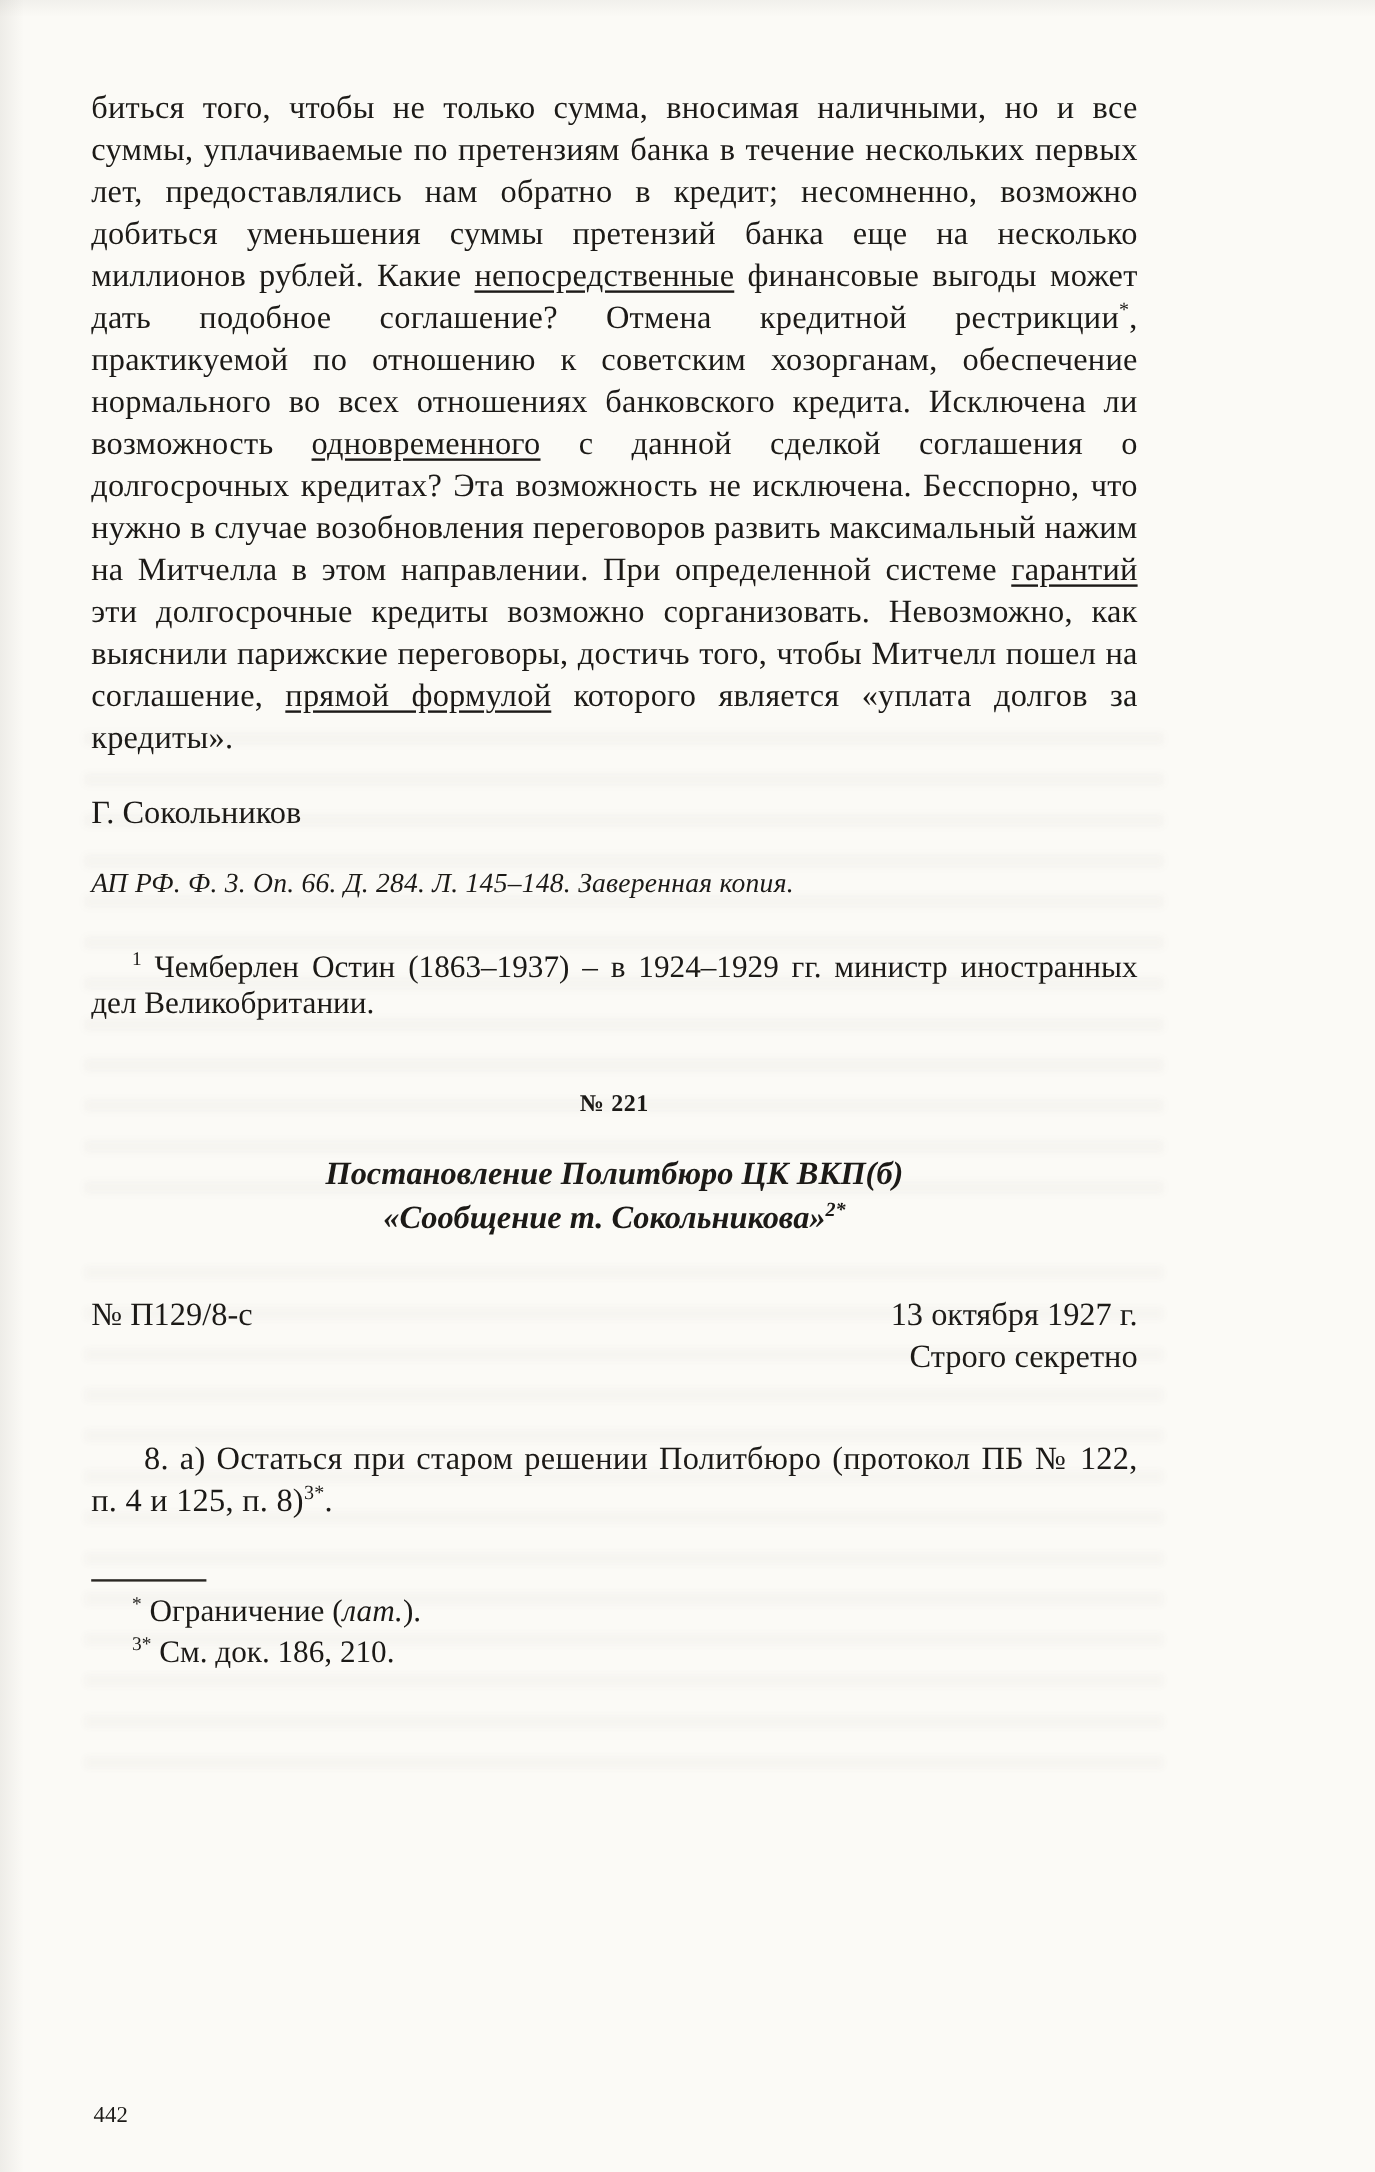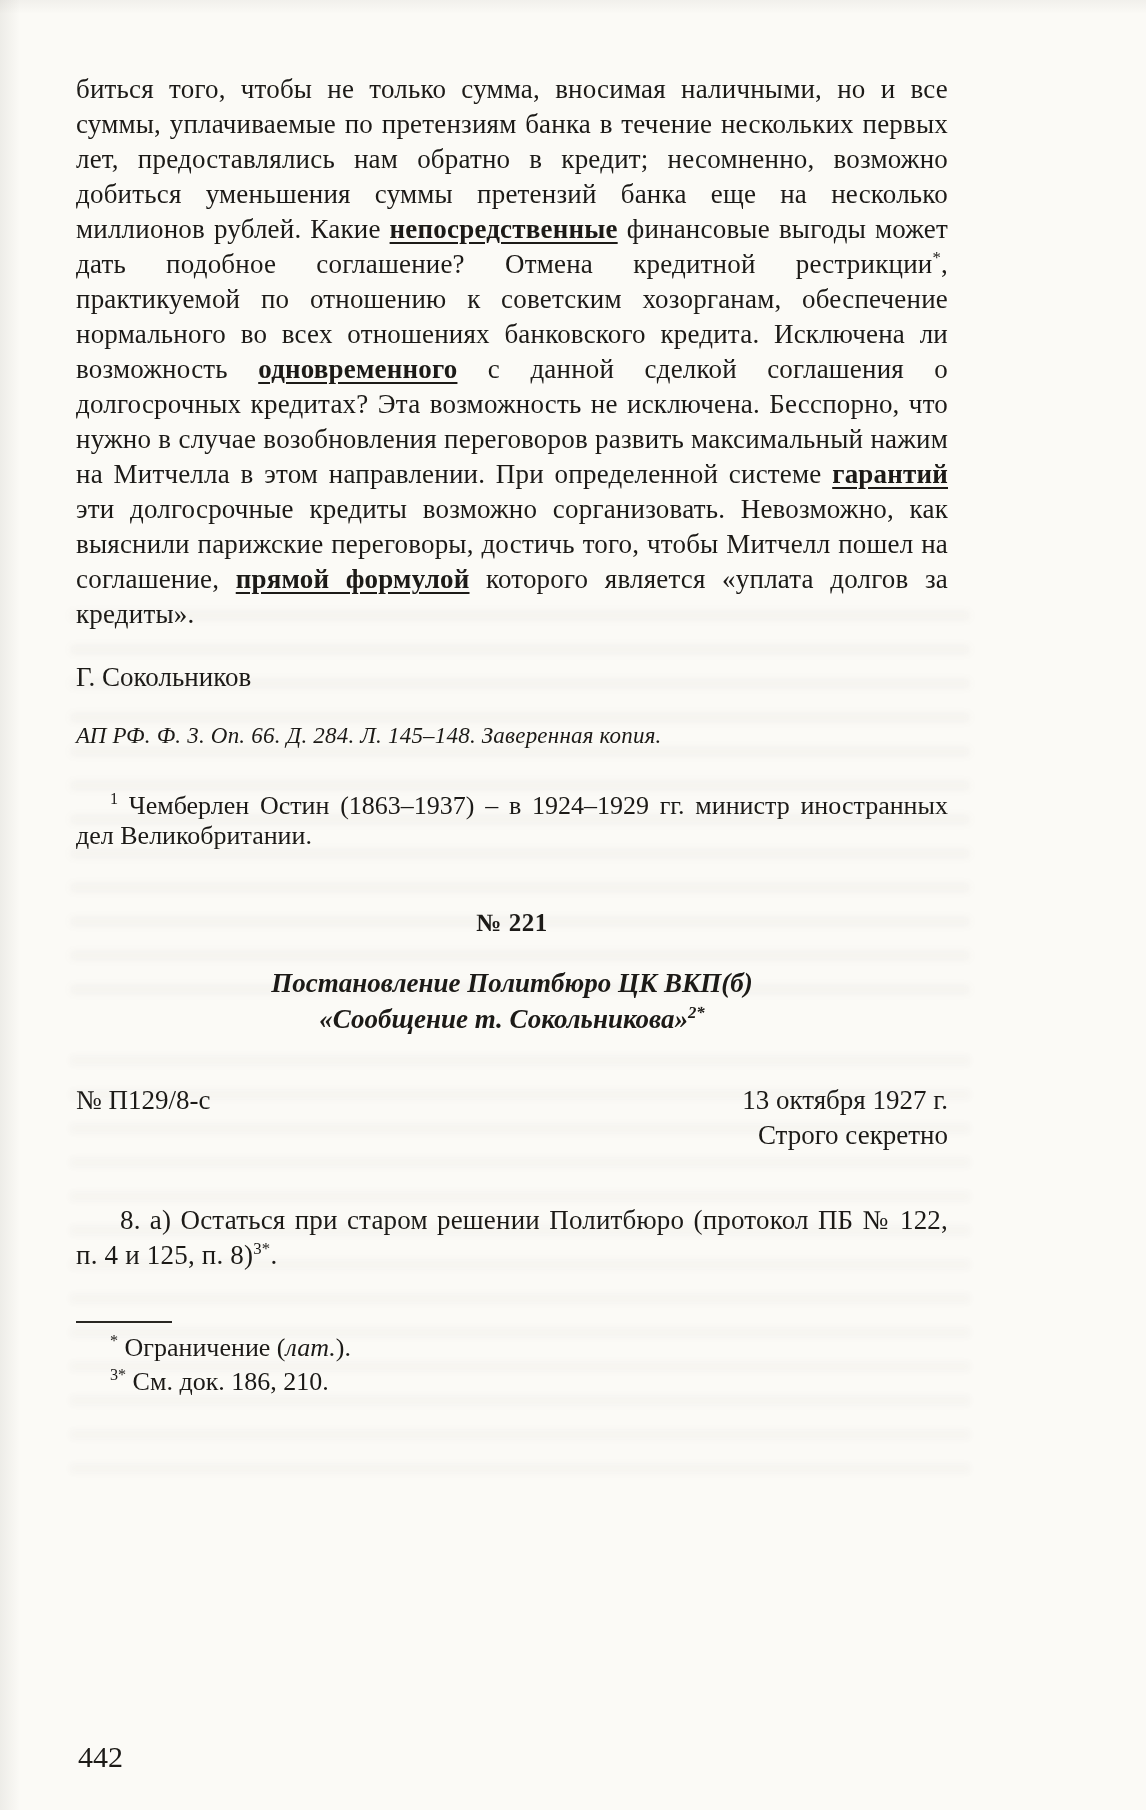--- a/index.html
+++ b/index.html
@@ -55,21 +55,20 @@
     line-height: 35px;
     text-align: justify;
     letter-spacing: 0.2px;
   }
   .indent { text-indent: 44px; }
 
   .u {
     text-decoration: underline;
     text-decoration-thickness: 1.5px;
     text-underline-offset: 4px;
-    font-weight: bold;
   }
   .sup {
     font-size: 0.62em;
     vertical-align: super;
     line-height: 0;
   }
 
   .signature {
     margin: 30px 6px 0 0;
     font-size: 27px;
@@ -87,21 +86,21 @@
     margin: 4px 0 0 0;
     font-size: 26px;
     line-height: 30px;
     text-align: justify;
     text-indent: 34px;
   }
   .fn-doc { margin-top: 42px; }
 
   .doc-number {
     margin: 58px 0 12px 0;
-    font-size: 25px;
+    font-size: 20px;
     font-weight: bold;
     text-align: center;
     letter-spacing: 0.5px;
   }
 
   .doc-title {
     margin: 28px 0 0 0;
     font-size: 27px;
     line-height: 36px;
     font-weight: bold;
@@ -128,21 +127,21 @@
     margin-top: 48px;
     width: 96px;
     border-top: 2px solid #2a2824;
   }
   .footnote-rule + .footnote { margin-top: 10px; }
 
   .page-number {
     position: absolute;
     left: 78px;
     bottom: 36px;
-    font-size: 30px;
+    font-size: 19px;
   }
 </style>
 </head>
 <body>
 
 <div class="page">
 
   <div class="edge-shade"></div>
   <div class="ghost ghost-1"></div>
   <div class="ghost ghost-2"></div>

